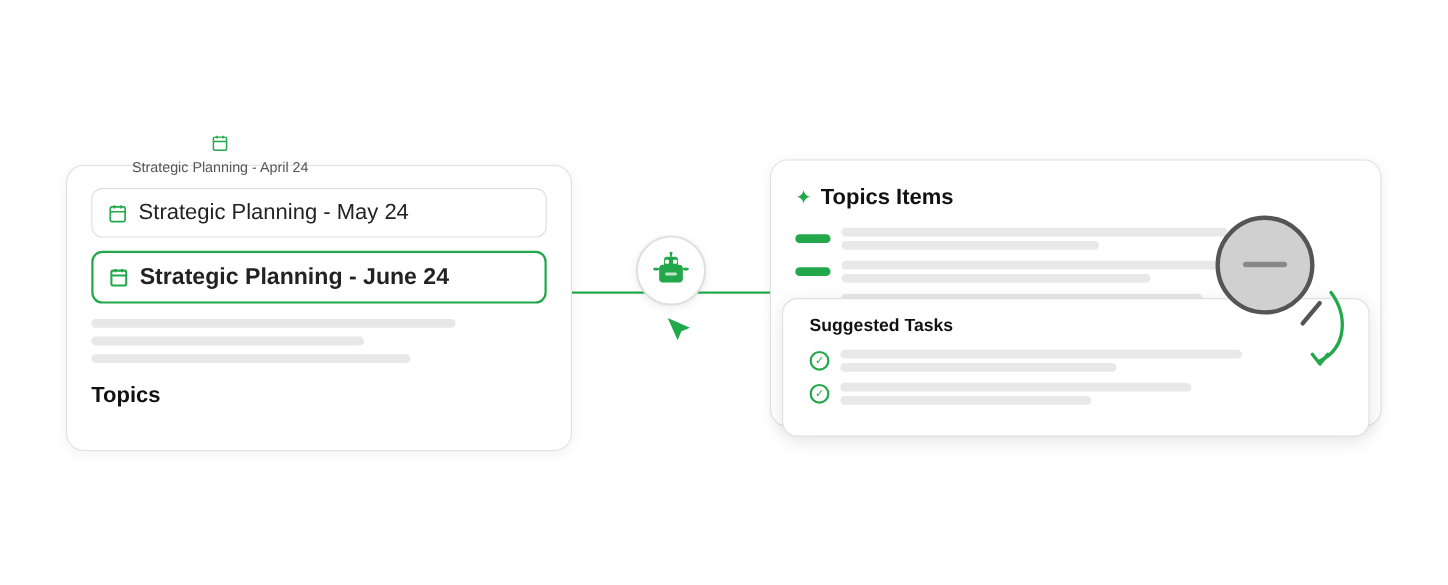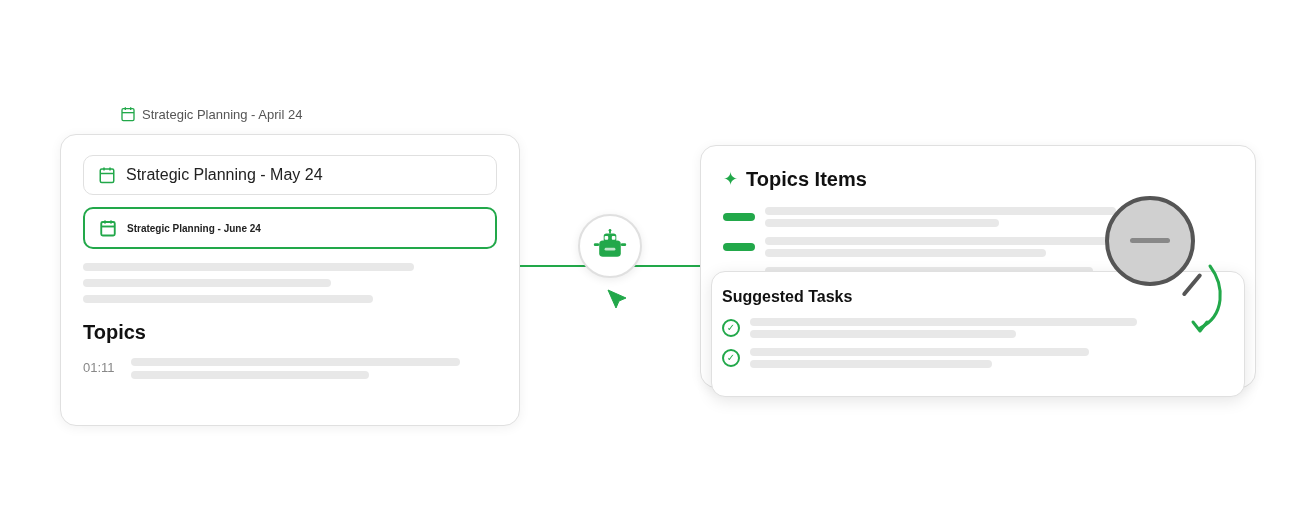--- a/index.html
+++ b/index.html
@@ -30,20 +30,21 @@
     }
 
     .floating-label {
       display: flex;
       align-items: center;
       gap: 6px;
       position: absolute;
       top: 0;
       left: 60px;
       z-index: 10;
+      flex-direction: column;
     }
 
     .floating-label-text {
       font-size: 13px;
       color: #555;
     }
 
     .calendar-icon-sm {
       width: 16px;
       height: 16px;
@@ -71,27 +72,27 @@
       background: #fff;
     }
 
     .meeting-item.active {
       border-color: #22a84a;
       border-width: 2px;
       font-weight: 700;
     }
 
     .meeting-item-text {
-      font-size: 16px;
+      font-size: 20px;
       color: #222;
     }
 
     .meeting-item.active .meeting-item-text {
       font-weight: 700;
-      font-size: 10px;
+      font-size: 21px;
     }
 
     .skeleton-lines {
       margin-top: 14px;
     }
 
     .skeleton-line {
       height: 8px;
       background: #e8e8e8;
       border-radius: 4px;
@@ -286,21 +287,21 @@
 
     
     .suggested-card {
       position: absolute;
       bottom: -10px;
       left: 10px;
       right: 10px;
       background: #fff;
       border: 1.5px solid #e0e0e0;
       border-radius: 14px;
-      padding: 16px 10px 18px;
+      padding: 16px 24px 18px;
       box-shadow: 0 4px 16px rgba(0,0,0,0.1);
       z-index: 4;
     }
 
     .suggested-title {
       font-size: 16px;
       font-weight: 700;
       color: #111;
       margin-bottom: 12px;
     }
@@ -388,27 +389,20 @@
 
       <div class="skeleton-lines">
         <div class="skeleton-line" style="width:80%"></div>
         <div class="skeleton-line" style="width:60%"></div>
         <div class="skeleton-line" style="width:70%"></div>
       </div>
 
       <div class="topics-section">
         <div class="topics-title">Topics</div>
 
-        <div class="topic-row">
-          <span class="topic-time">01:11</span>
-          <div class="topic-lines">
-            <div class="skeleton-line" style="width:90%;margin-bottom:5px"></div>
-            <div class="skeleton-line" style="width:65%"></div>
-          </div>
-        </div>
 
       </div>
 
     </div>
   </div>
 
   <div class="middle-section">
     <div class="connector-line"></div>
     <div class="robot-icon-container">
       <div class="robot-circle">

